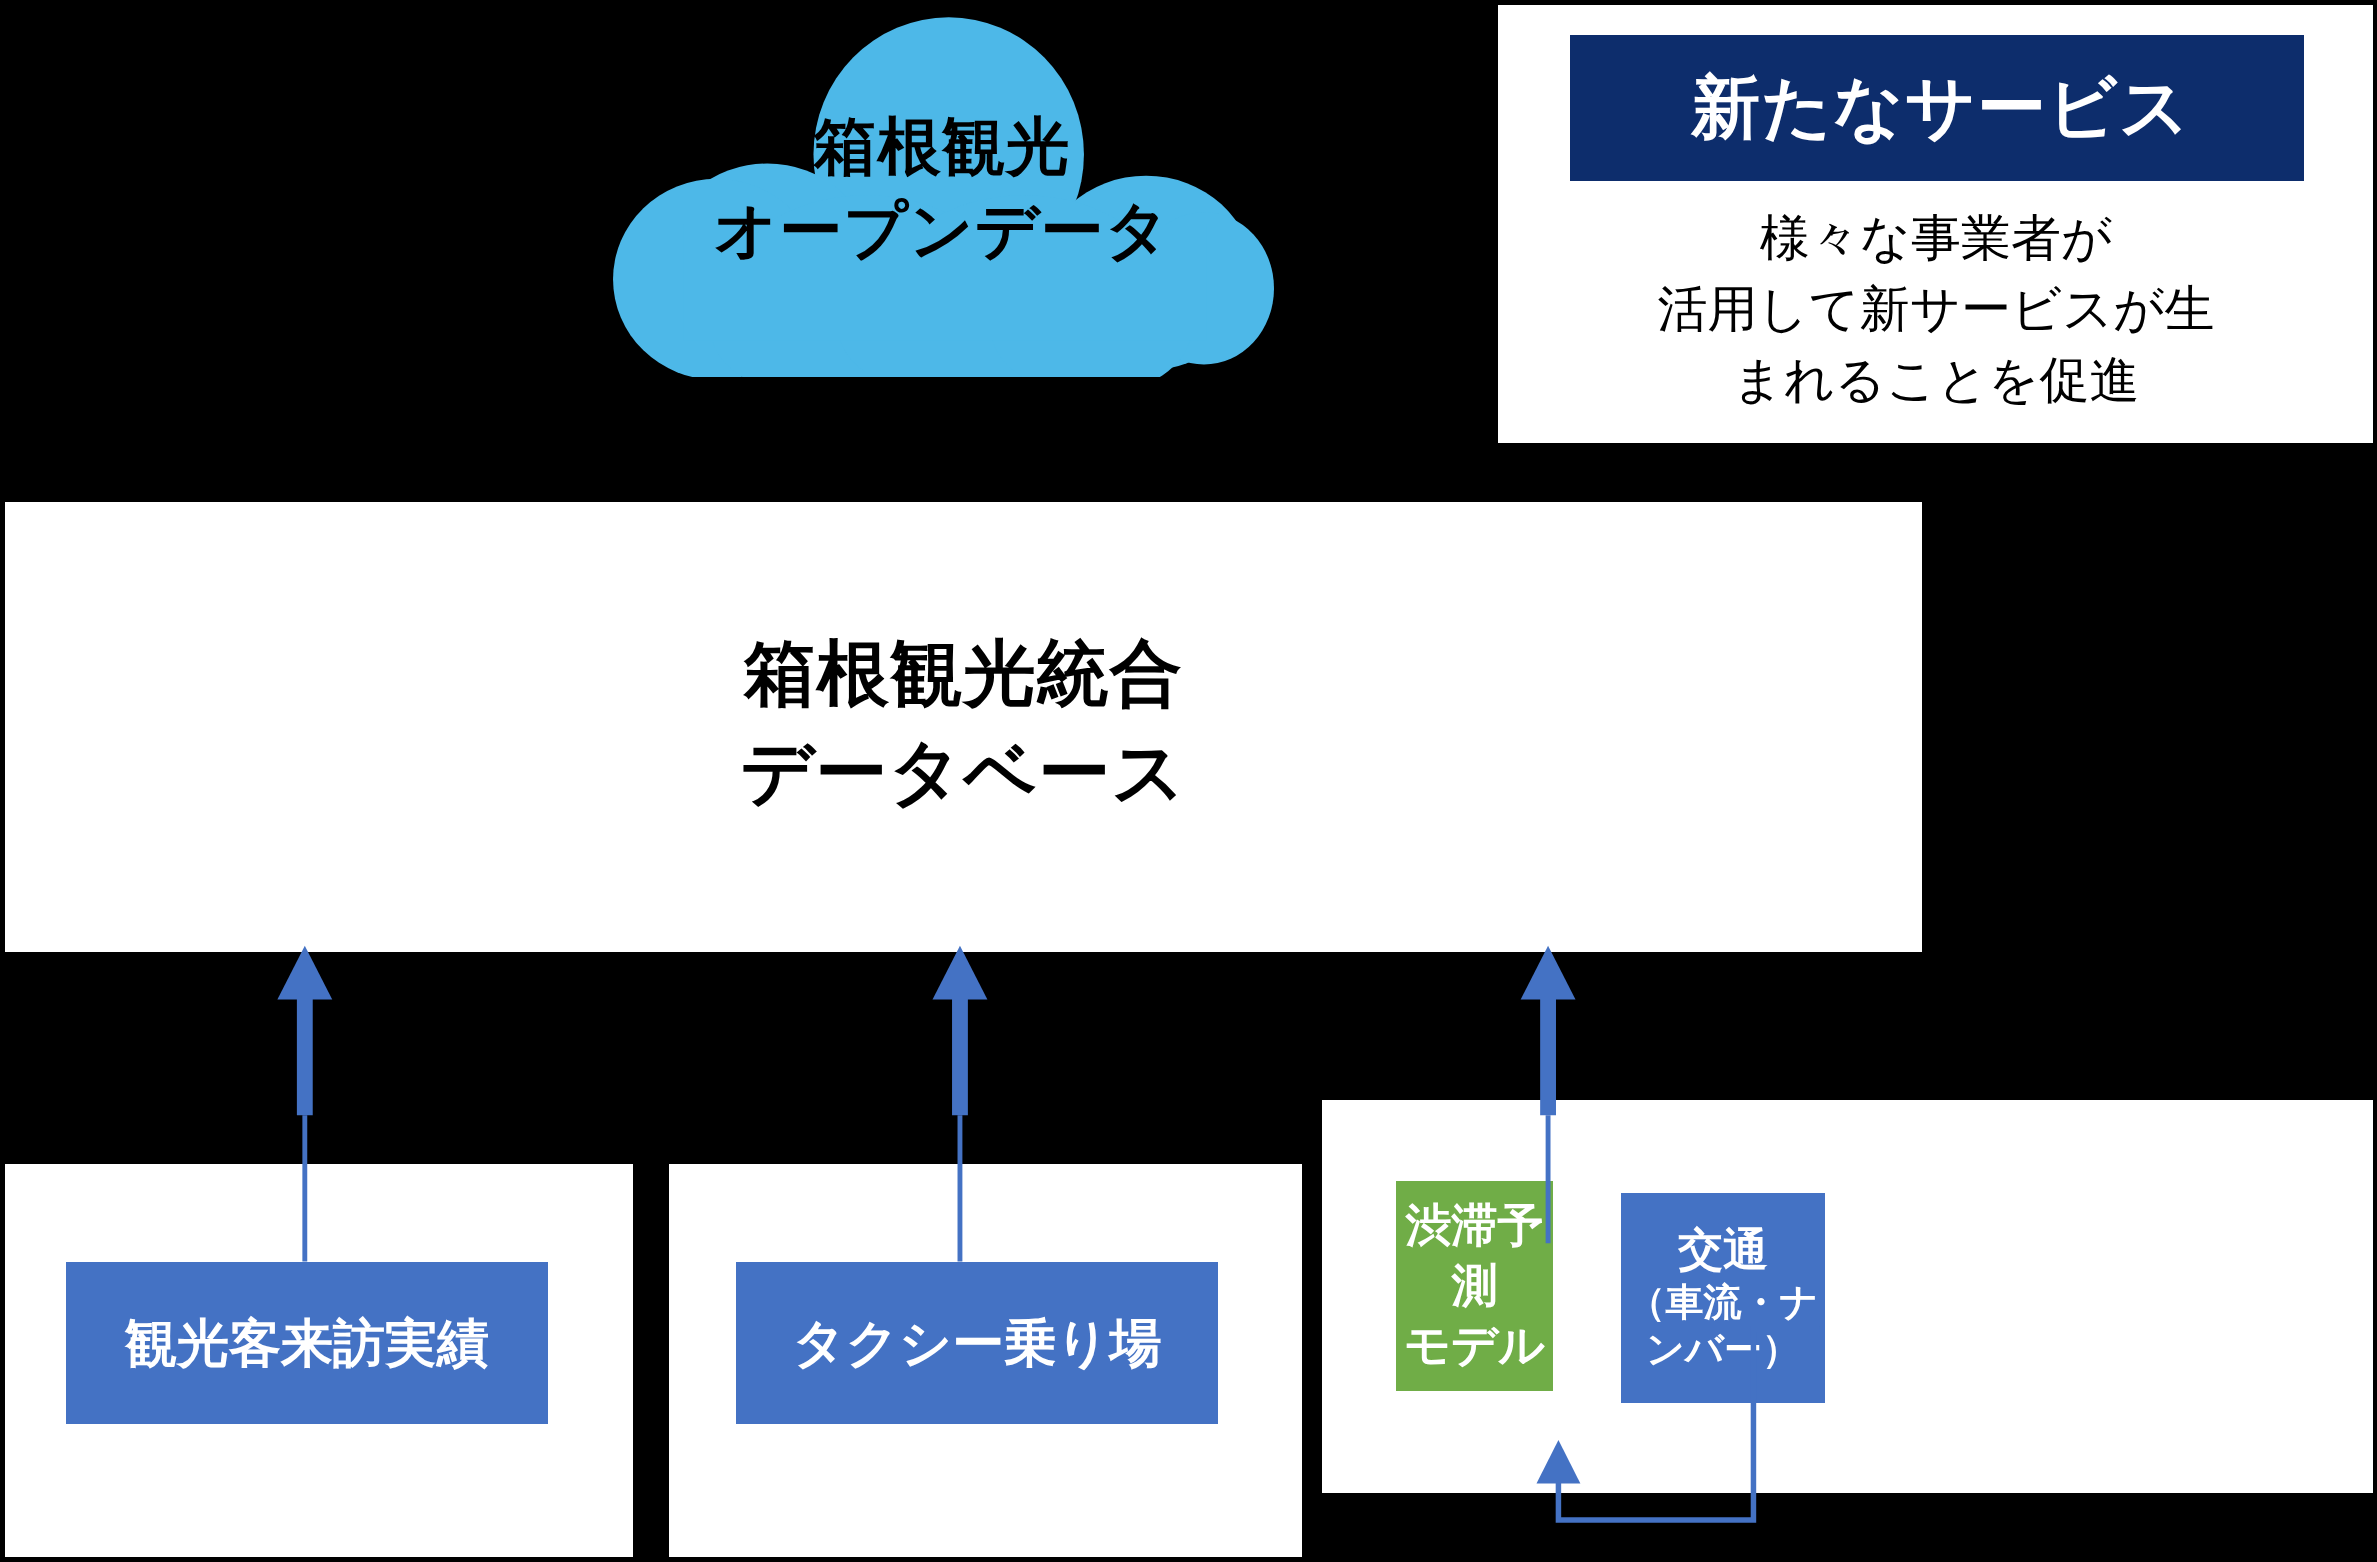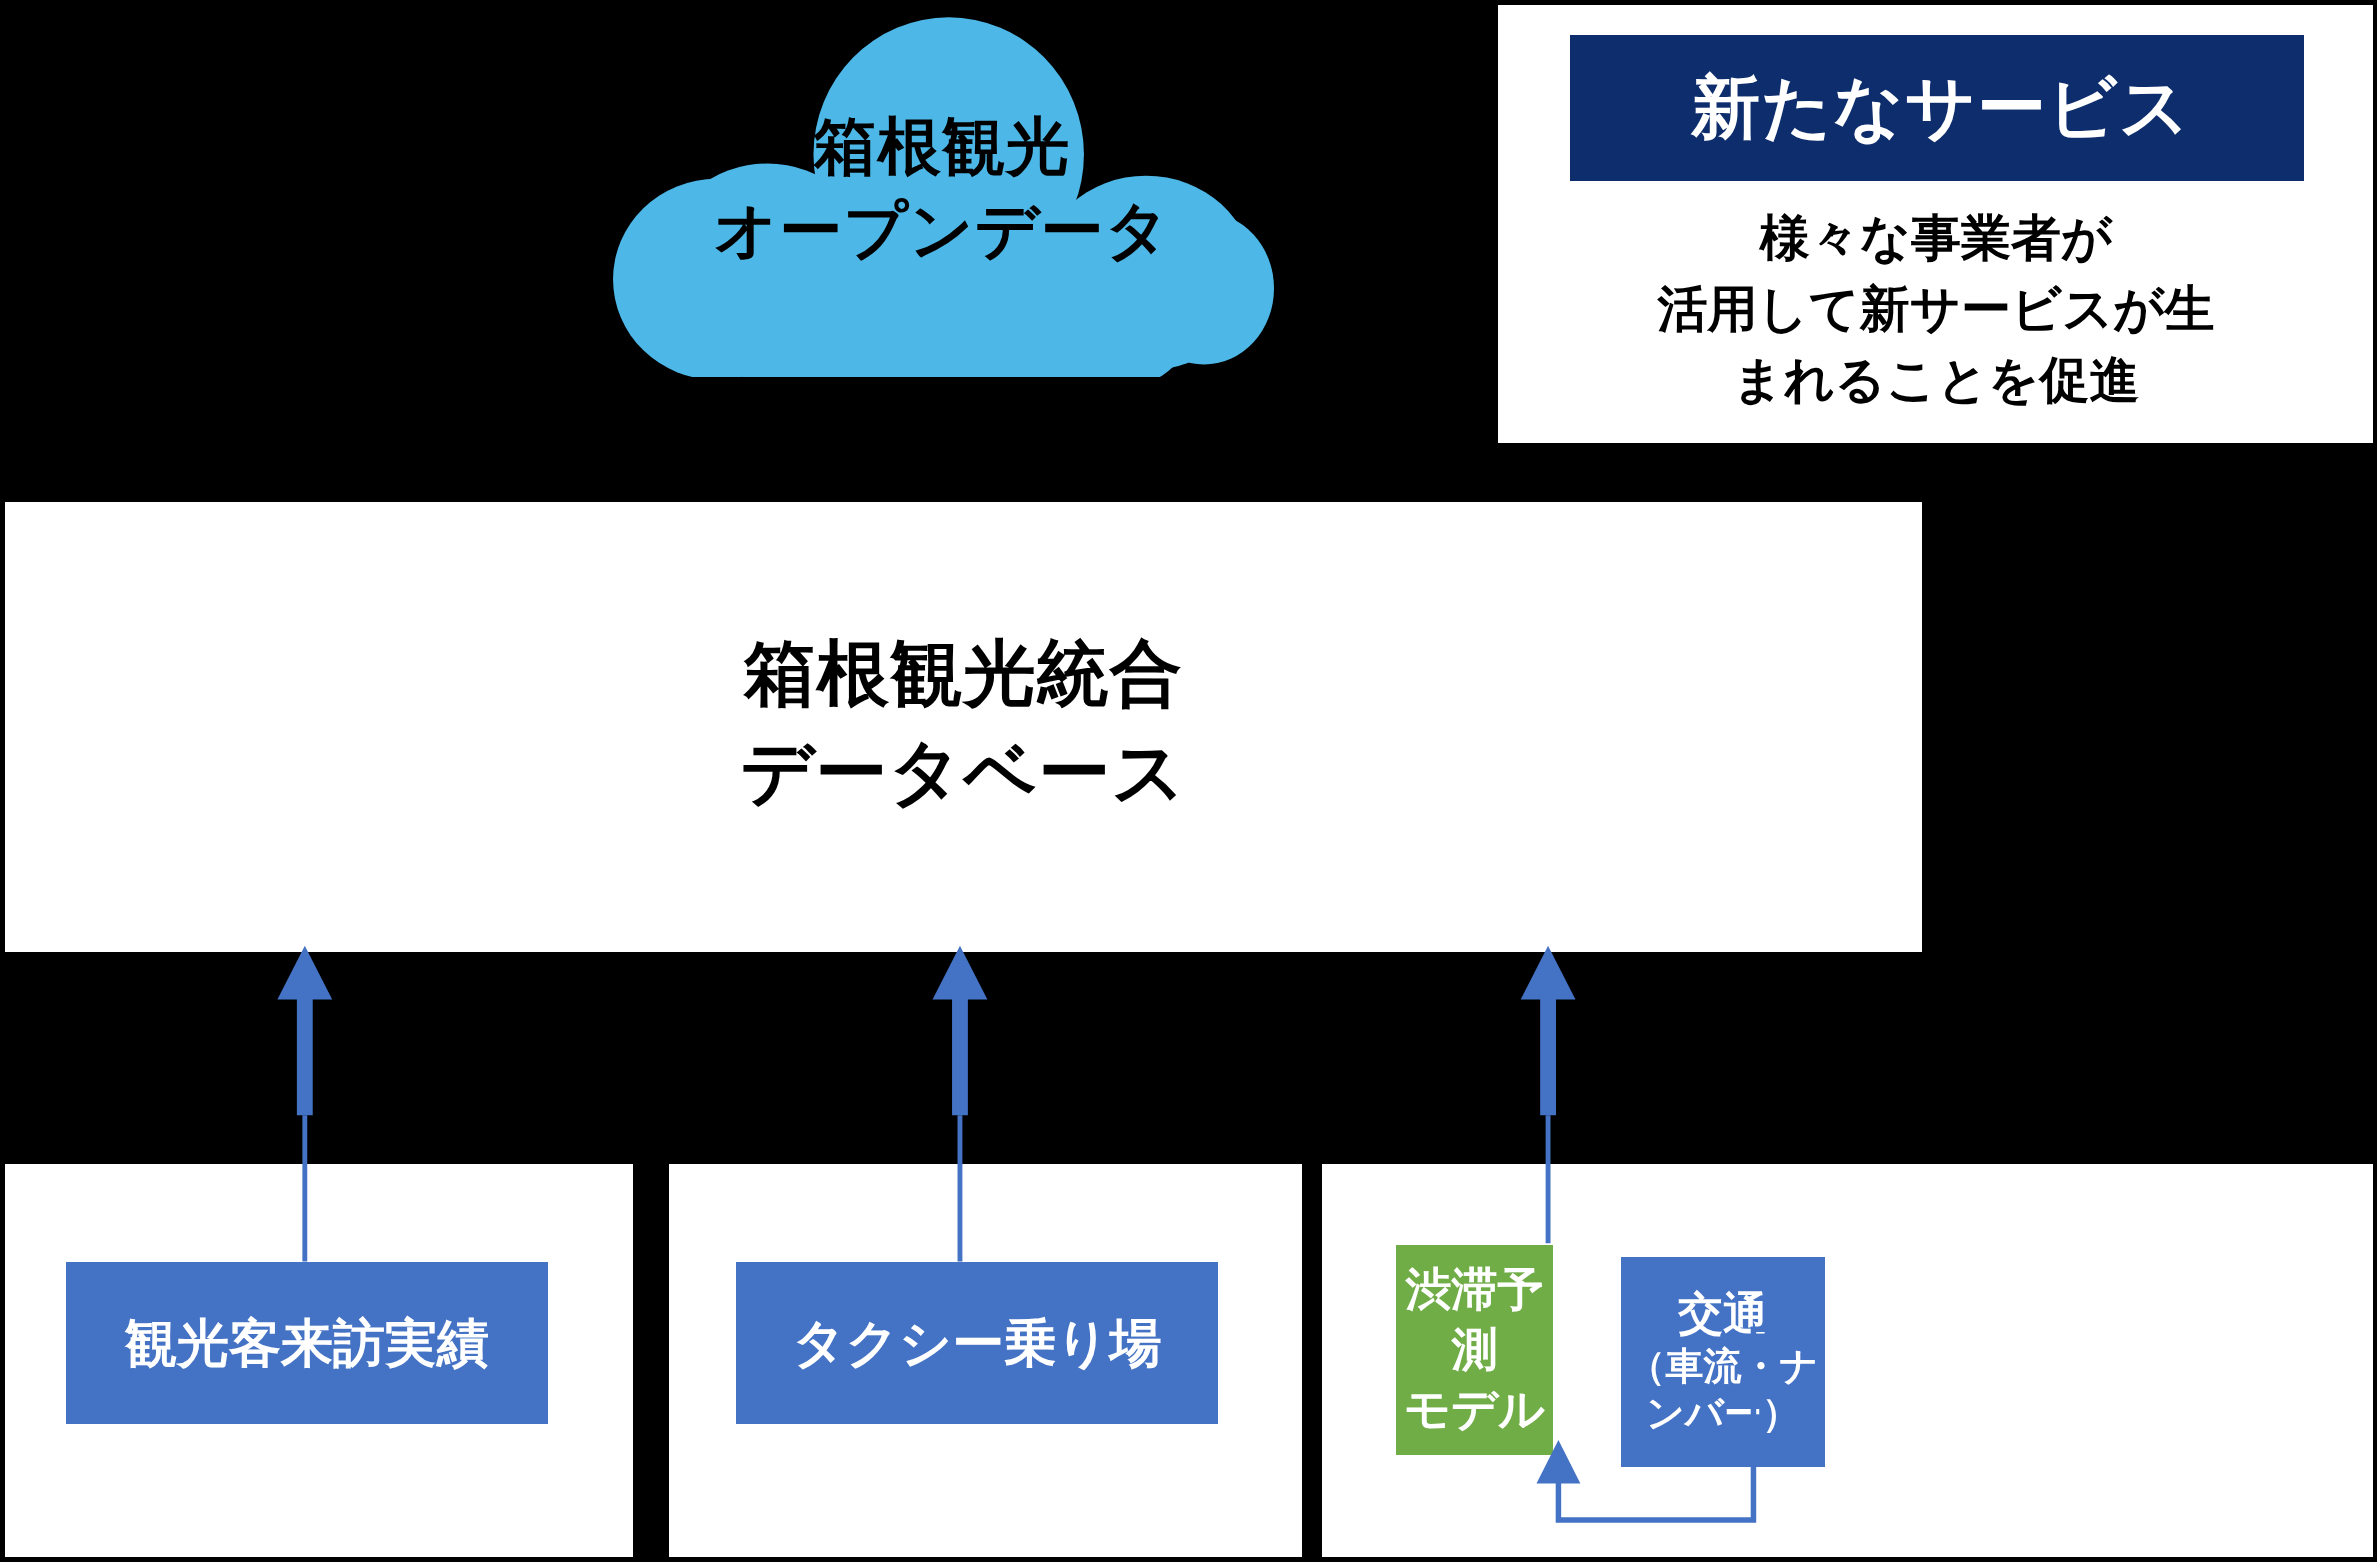--- a/index.html
+++ b/index.html
@@ -57,21 +57,21 @@
     line-height:1;
     margin-left:8px;
   }
   #service-body{
     position:absolute;
     left:37px;top:198px;
     width:802px;
     text-align:center;
     color:#000000;
     font-size:50px;
-    font-weight:700;
+    font-weight:400;
     line-height:1.42;
     white-space:pre-line;
   }
 
   
   #database-card{
     left:4.9px;top:502px;width:1917px;height:450px;
   }
   #database-text{
     position:absolute;
@@ -81,21 +81,21 @@
     font-size:72px;
     font-weight:700;
     line-height:1.38;
     letter-spacing:1.2px;
     white-space:pre-line;
   }
 
   
   #panel-visitors{ left:4.9px;  top:1164px; width:628px; height:393px; }
   #panel-taxi{     left:669px;top:1164px; width:633px; height:393px; }
-  #panel-traffic{  left:1322px;top:1164px; width:1051px; height:393px; }
+  #panel-traffic{  left:1322px;top:1100px; width:1051px; height:393px; }
 
   .node-box{
     position:absolute;
     display:flex;
     align-items:center;
     justify-content:center;
     text-align:center;
     color:#ffffff;
     font-weight:700;
     line-height:1.2;

